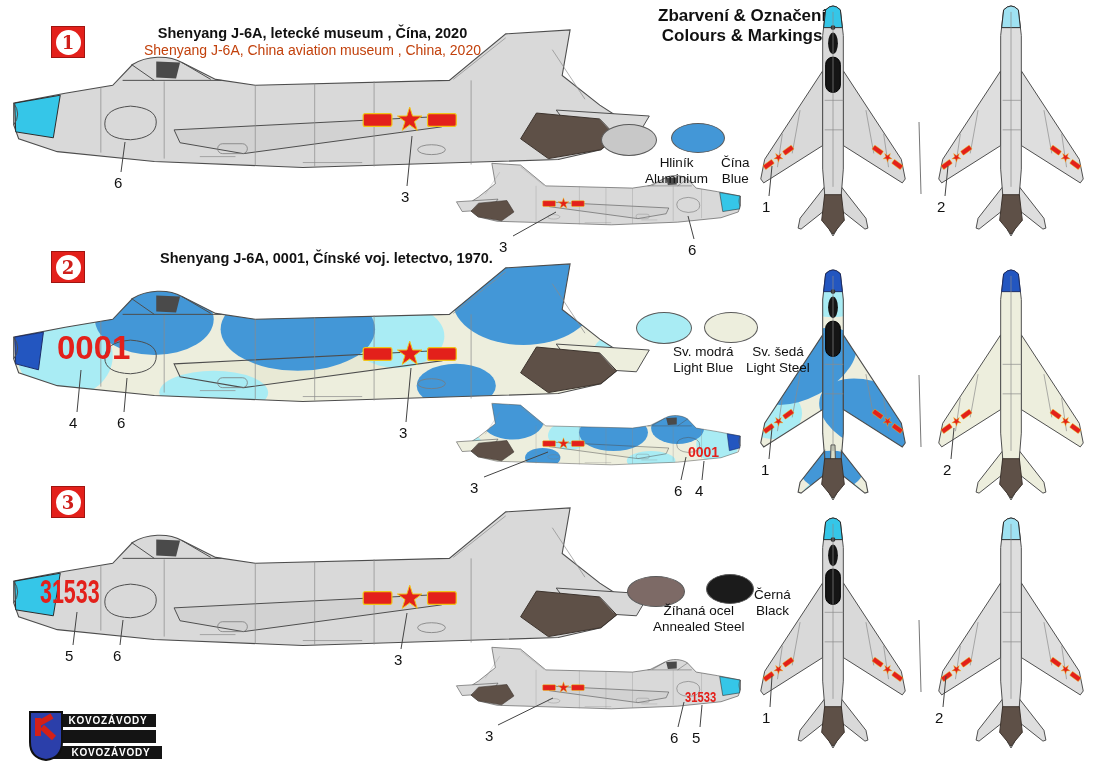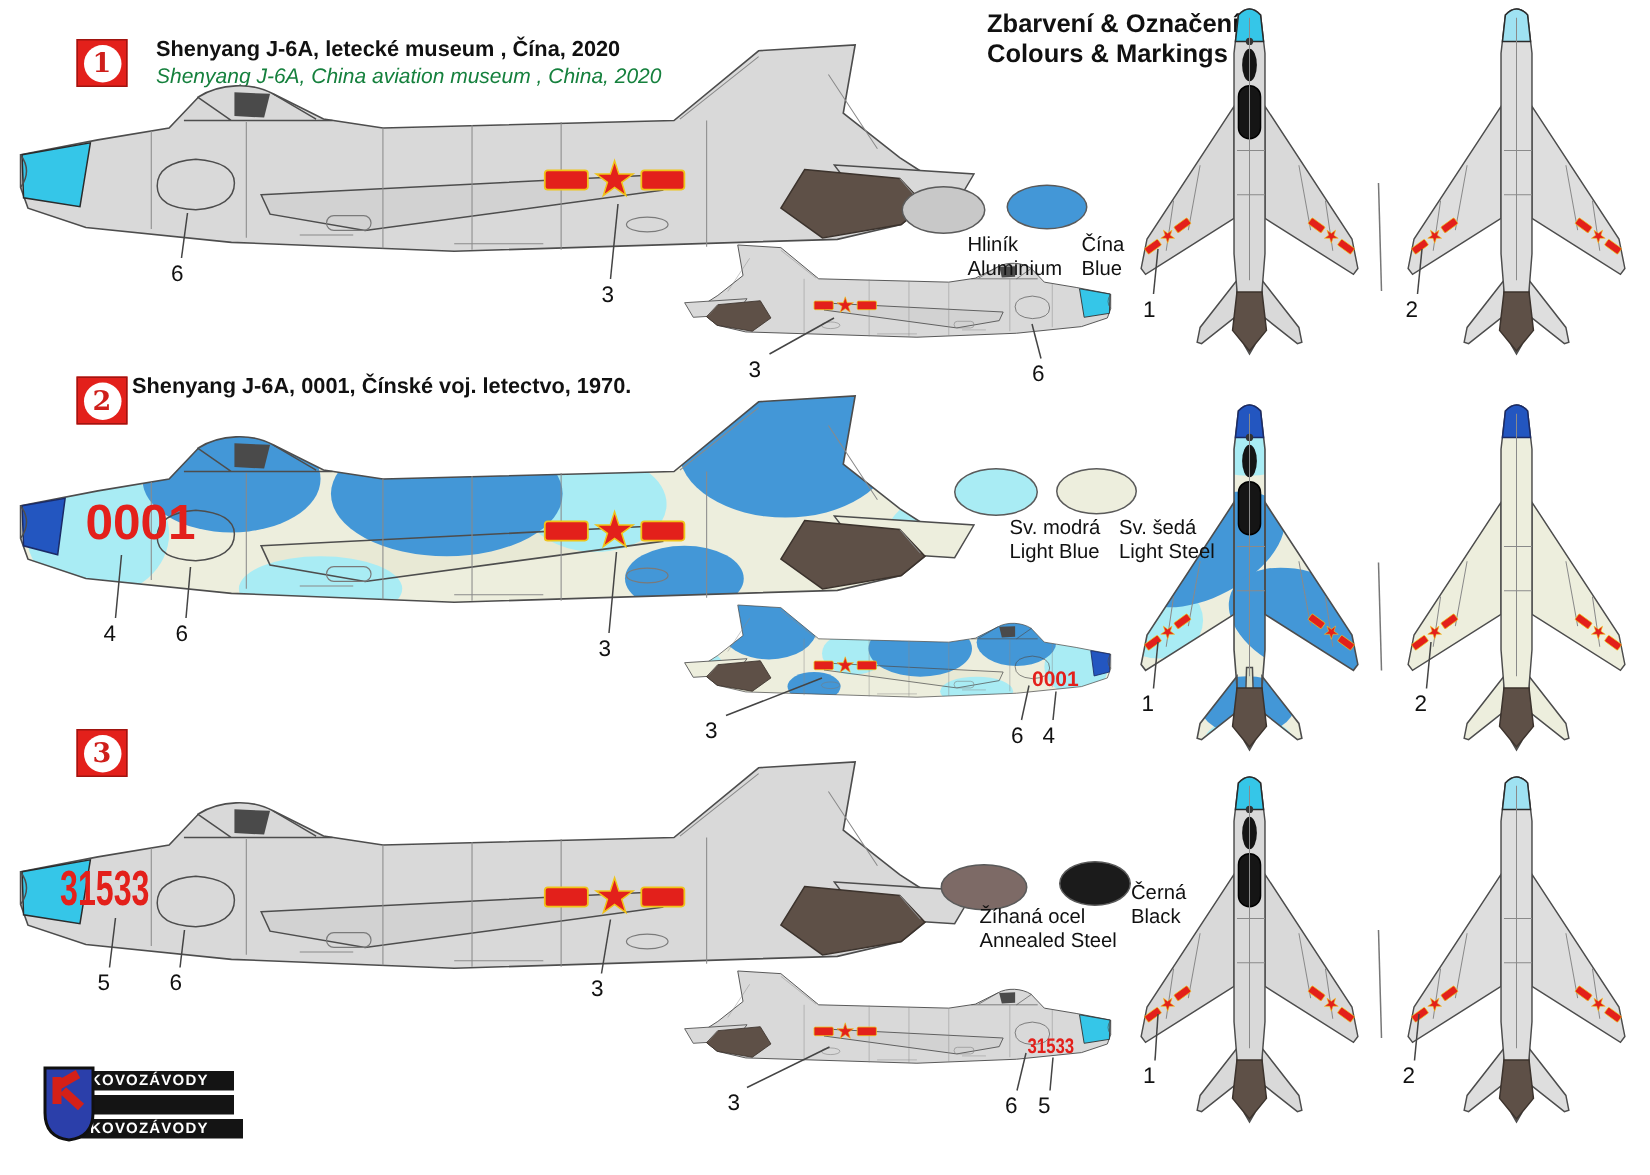--- a/index.html
+++ b/index.html
@@ -1,29 +1,29 @@
 <!DOCTYPE html>
 <html><head>
 <meta charset="utf-8">
 <style>
   html,body{margin:0;padding:0;background:#fff;}
   .page{position:relative;width:1100px;height:783px;background:#fff;overflow:hidden;
-        font-family:"Liberation Sans",sans-serif;color:#111;}
+        font-family:"Liberation Sans",sans-serif;color:#111;text-align:center;}
   .abs{position:absolute;}
   
   .sheet-title{position:absolute;left:658px;top:6px;font-weight:bold;font-size:17px;line-height:20px;}
   
   .badge{position:absolute;width:32px;height:30px;background:#e3201b;border:1px solid #a01410;
          display:flex;align-items:center;justify-content:center;}
   .badge-circle{width:25px;height:25px;border-radius:50%;background:#fff;display:flex;
          align-items:center;justify-content:center;font-family:"DejaVu Serif",serif;
          font-weight:bold;font-size:18px;color:#cf1f1b;}
-  .stitle{position:absolute;}
+  .stitle{position:absolute;margin-left:40px;}
   .t-cz{font-weight:bold;font-size:14.5px;line-height:17px;}
-  .t-en{font-style:italic;font-size:14px;line-height:17px;color:#15803d;}
+  .t-en{font-size:14px;line-height:17px;color:#c2410c;}
   
   .sw-ellipse{position:absolute;border:1.6px solid #5a5a5a;border-radius:50%;}
   .sw-label{position:absolute;font-size:13.5px;line-height:16px;margin-left:40px;}
   
   .ac{position:absolute;}
   .oline{fill:none;stroke:#4d4d4d;stroke-width:1.1;}
   .thin{stroke:#8a8a8a;stroke-width:0.7;fill:none;}
   
   .co{position:absolute;font-size:15px;color:#111;}
   .code-lg{position:absolute;font-weight:bold;font-size:33px;line-height:33px;color:#e3201b;
@@ -206,21 +206,21 @@
   <div class="co" style="left:499px;top:238px">3</div>
   <div class="co" style="left:688px;top:241px">6</div>
   <div class="co" style="left:762px;top:198px">1</div>
   <div class="co" style="left:937px;top:198px">2</div>
 
   <div class="badge" style="left:51px;top:251px">
     <span class="badge-circle">
         <span>2</span>
       </span>
   </div>
-  <div class="stitle" style="left:88px;top:250px">
+  <div class="stitle" style="left:120px;top:250px">
     <div class="t-cz">Shenyang J-6A, 0001, Čínské voj. letectvo, 1970.</div>
   </div>
 
   <svg class="ac" style="left:5px;top:252px" width="655" height="198" viewBox="0 0 660 200">
     <use href="#fuseP" fill="#edeedd"></use>
     <use href="#wingP" fill="#e8e9d5"></use>
     <g clip-path="url(#sideClip)">
         <use href="#camoSide"></use>
       </g>
     <use href="#fuseP" class="oline"></use>

